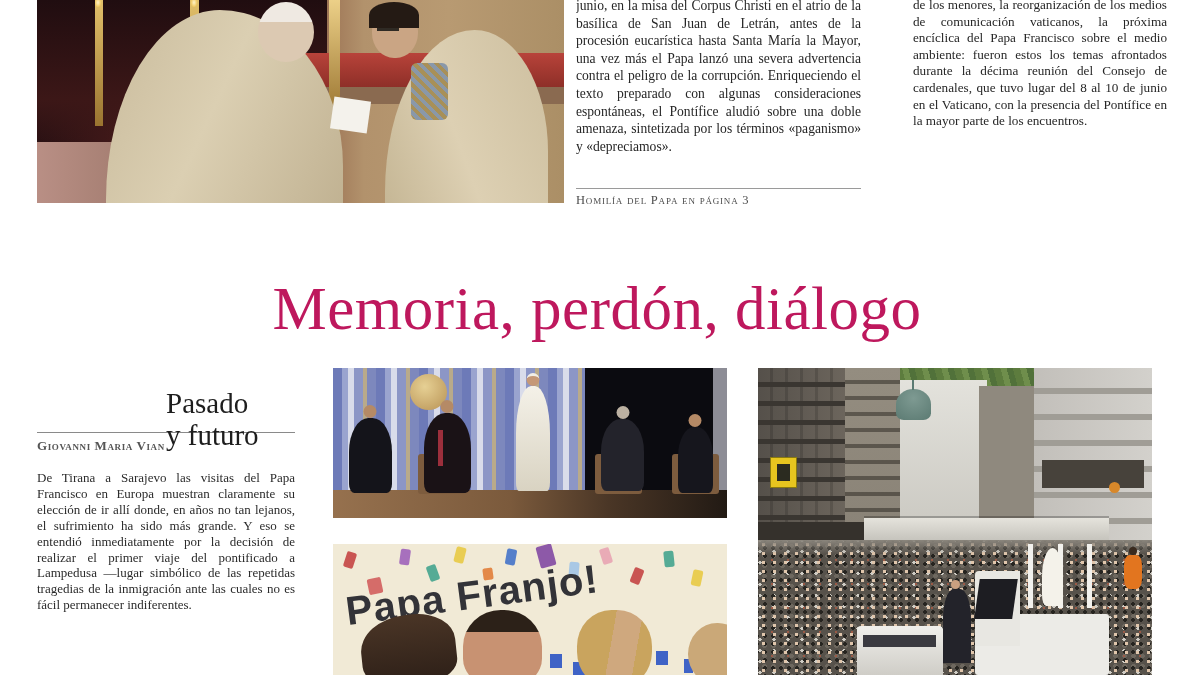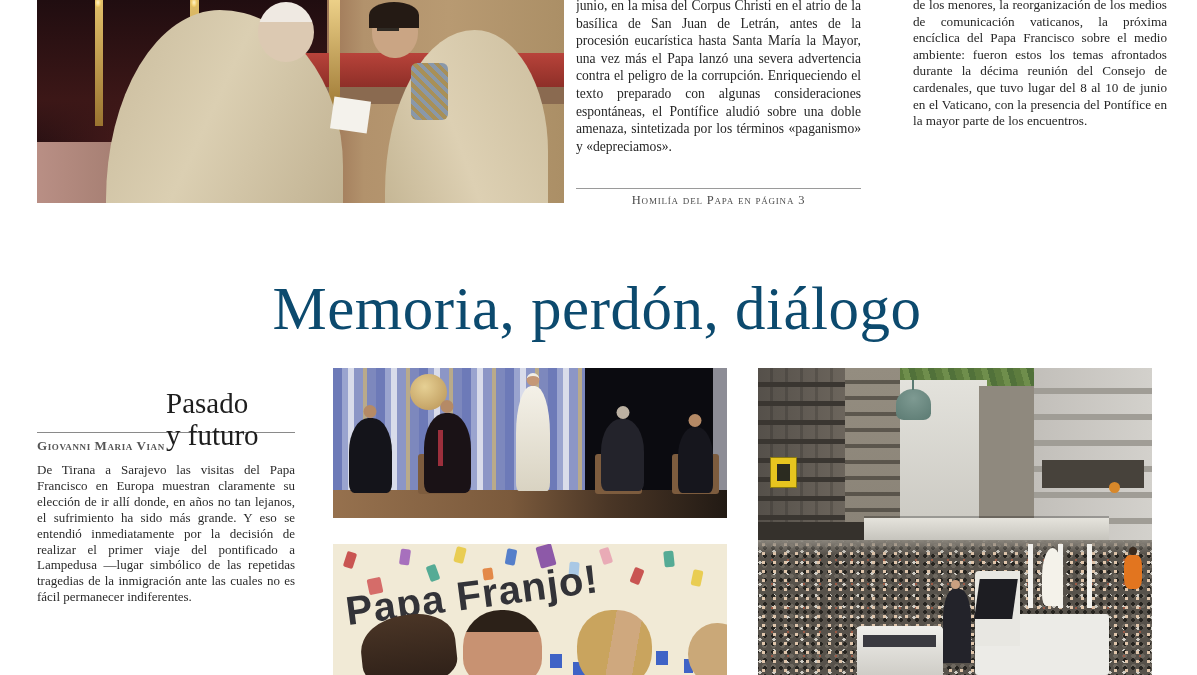--- a/index.html
+++ b/index.html
@@ -5,40 +5,40 @@
   html,body{margin:0;padding:0;background:#e8e8e8;}
   .page{position:relative;width:1197px;height:675px;background:#fff;overflow:hidden;
         font-family:"Liberation Serif", serif;color:#222;}
   .page *{position:absolute;box-sizing:border-box;}
 
   
   .col{overflow:hidden;}
   .col p{position:static;margin:-3px 0 0 0;text-align:justify;hyphens:auto;
          font-size:13.6px;line-height:17.6px;color:#262626;}
   .colfoot{left:0;right:0;bottom:0;border-top:1px solid #9a9a9a;padding-top:4px;}
-  .jumpline{position:static;display:block;text-align:center;font-variant:small-caps;
+  .jumpline{position:static;display:block;text-align:left;font-variant:small-caps;
             font-size:12.5px;letter-spacing:.8px;color:#4c4c4c;}
   .col-mid{left:576px;top:0;width:285px;height:208px;}
   .col-right{left:913px;top:0;width:254px;height:211px;}
   .col-right p{font-size:13.2px;line-height:16.6px;}
 
   
   .kicker{left:37px;top:256px;width:1120px;text-align:center;
           font-size:16.5px;color:#3e3e3e;letter-spacing:.4px;}
   .headline{left:37px;top:276px;width:1120px;margin:0;text-align:center;
-            font-size:61px;line-height:66px;font-weight:400;color:#0c4a6e;letter-spacing:.5px;}
+            font-size:61px;line-height:66px;font-weight:400;color:#be185d;letter-spacing:.5px;}
 
   
   .op{left:37px;top:385px;width:258px;height:290px;overflow:hidden;}
   .op h2{position:static;margin:2px 0 0 0;text-align:center;font-weight:400;
          font-size:29px;line-height:32px;color:#1d1d1d;}
   .op .oprule{position:static;display:block;border-top:1px solid #8a8a8a;margin-top:13px;}
   .op .byline{position:static;display:block;margin-top:5px;font-variant:small-caps;
               font-size:13px;letter-spacing:.6px;color:#555;font-weight:bold;}
-  .op p{position:static;margin:8px 0 0 0;text-align:justify;hyphens:auto;
+  .op p{position:static;margin:16px 0 0 0;text-align:justify;hyphens:auto;
         font-size:13px;line-height:15.9px;color:#2b2b2b;}
 
   
   .photo{overflow:hidden;background:#ccc;}
   .photo *{position:absolute;}
 
   
   .ph-mass{left:37px;top:0;width:527px;height:203px;}
   .m-bg{inset:0;background:linear-gradient(90deg,#2a1113 0%,#451a1a 18%,#5c2420 34%,#6e3a2e 44%,#94684c 52%,#b2926c 62%,#b89a72 78%,#ab8f66 100%);}
   .m-dark{left:0;top:0;width:55%;height:70%;background:linear-gradient(180deg,#200d10,#3c1717 70%,rgba(60,23,23,0));}

